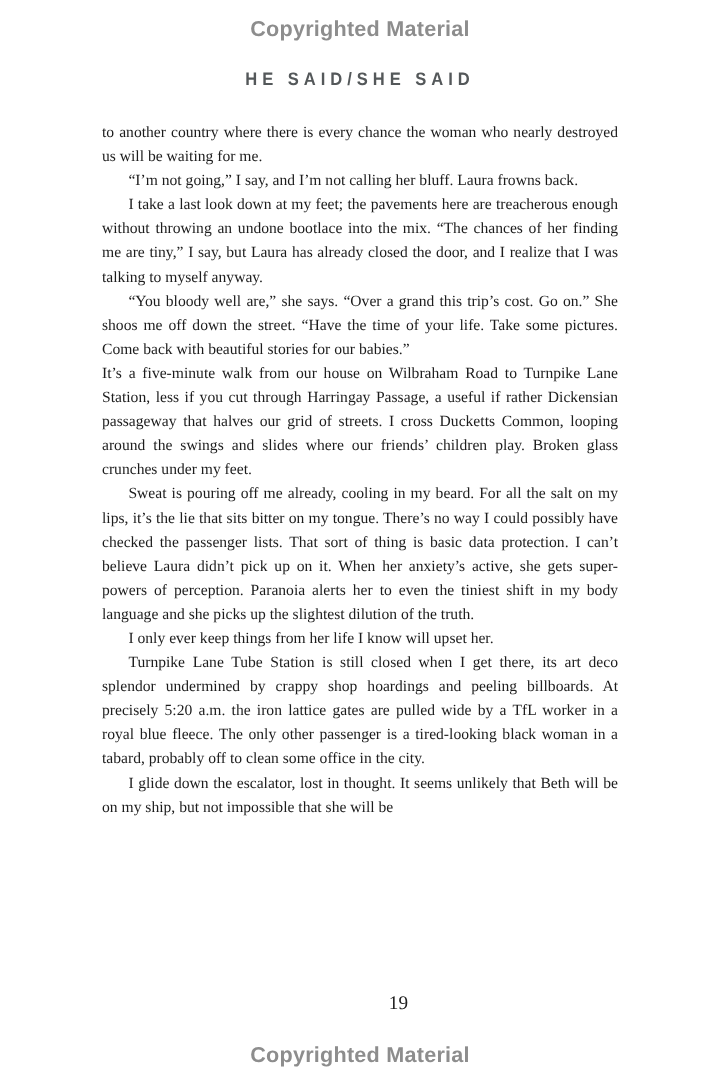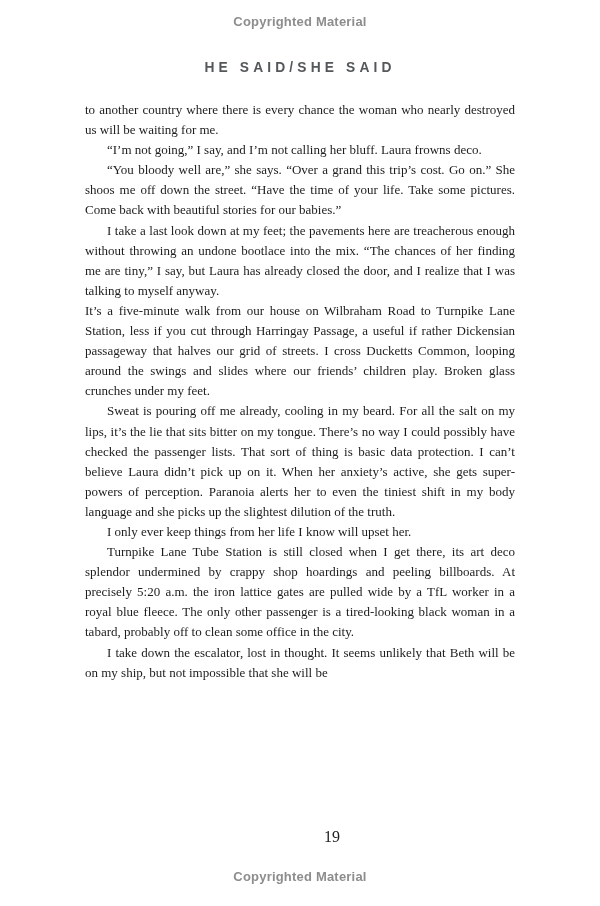--- a/index.html
+++ b/index.html
@@ -15,21 +15,21 @@
     overflow: hidden;
     font-family: "Liberation Serif", serif;
   }
   .copyright-banner {
     position: absolute;
     left: 0;
     width: 100%;
     text-align: center;
     font-family: "Liberation Sans", sans-serif;
     font-weight: 700;
-    font-size: 13px;
+    font-size: 18px;
     color: #8d8d8d;
     letter-spacing: 0.2px;
   }
   .copyright-top { top: 14px; }
   .copyright-bottom { top: 869px; }
   .running-head {
     position: absolute;
     top: 58px;
     left: 0;
     width: 100%;
@@ -79,30 +79,30 @@
 
 <div class="page">
 
   <div class="copyright-banner copyright-top">Copyrighted Material</div>
 
   <div class="running-head">HE SAID/SHE SAID</div>
 
   <div class="body-text">
       <div class="section">
         <p class="">to another country where there is every chance the woman who nearly destroyed us will be waiting for me.</p>
-        <p class="indent">“I’m not going,” I say, and I’m not calling her bluff. Laura frowns deco.</p>
+        <p class="indent">“I’m not going,” I say, and I’m not calling her bluff. Laura frowns back.</p>
+        <p class="indent">I take a last look down at my feet; the pavements here are treacherous enough without throwing an undone bootlace into the mix. “The chances of her finding me are tiny,” I say, but Laura has already closed the door, and I realize that I was talking to myself anyway.</p>
         <p class="indent">“You bloody well are,” she says. “Over a grand this trip’s cost. Go on.” She shoos me off down the street. “Have the time of your life. Take some pictures. Come back with beautiful stories for our babies.”</p>
-        <p class="indent">I take a last look down at my feet; the pavements here are treacherous enough without throwing an undone bootlace into the mix. “The chances of her finding me are tiny,” I say, but Laura has already closed the door, and I realize that I was talking to myself anyway.</p>
       </div>
       <div class="section">
         <p class="">It’s a five-minute walk from our house on Wilbraham Road to Turnpike Lane Station, less if you cut through Harringay Passage, a useful if rather Dickensian passageway that halves our grid of streets. I cross Ducketts Common, looping around the swings and slides where our friends’ children play. Broken glass crunches under my feet.</p>
         <p class="indent">Sweat is pouring off me already, cooling in my beard. For all the salt on my lips, it’s the lie that sits bitter on my tongue. There’s no way I could possibly have checked the passenger lists. That sort of thing is basic data protection. I can’t believe Laura didn’t pick up on it. When her anxiety’s active, she gets super-powers of perception. Paranoia alerts her to even the tiniest shift in my body language and she picks up the slightest dilution of the truth.</p>
         <p class="indent">I only ever keep things from her life I know will upset her.</p>
         <p class="indent">Turnpike Lane Tube Station is still closed when I get there, its art deco splendor undermined by crappy shop hoardings and peeling billboards. At precisely 5:20 a.m. the iron lattice gates are pulled wide by a TfL worker in a royal blue fleece. The only other passenger is a tired-looking black woman in a tabard, probably off to clean some office in the city.</p>
-        <p class="indent">I take down the escalator, lost in thought. It seems unlikely that Beth will be on my ship, but not impossible that she will be</p>
+        <p class="indent">I glide down the escalator, lost in thought. It seems unlikely that Beth will be on my ship, but not impossible that she will be</p>
       </div>
     </div>
 
   <div class="page-number">19</div>
 
   <div class="copyright-banner copyright-bottom">Copyrighted Material</div>
 
 </div>
 
 </body></html>

